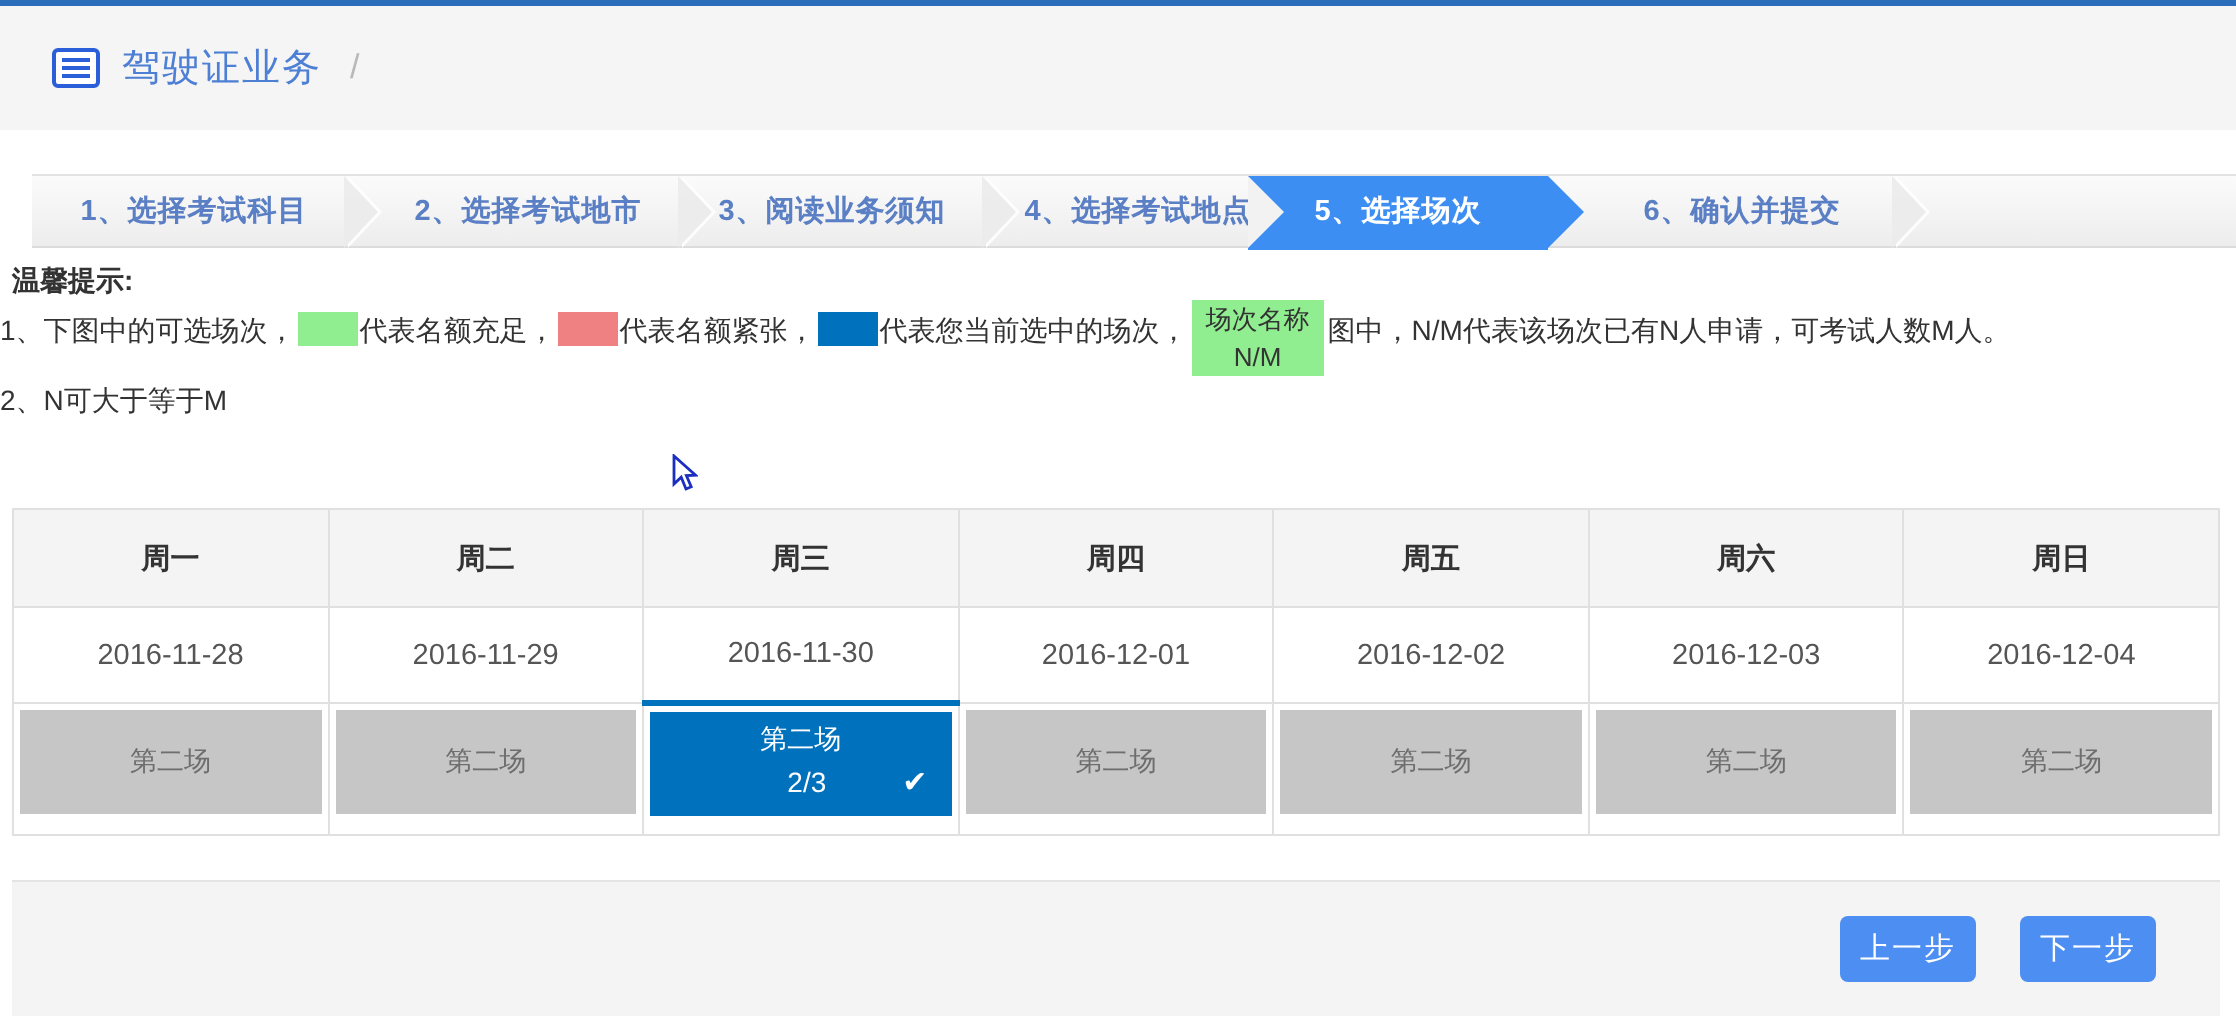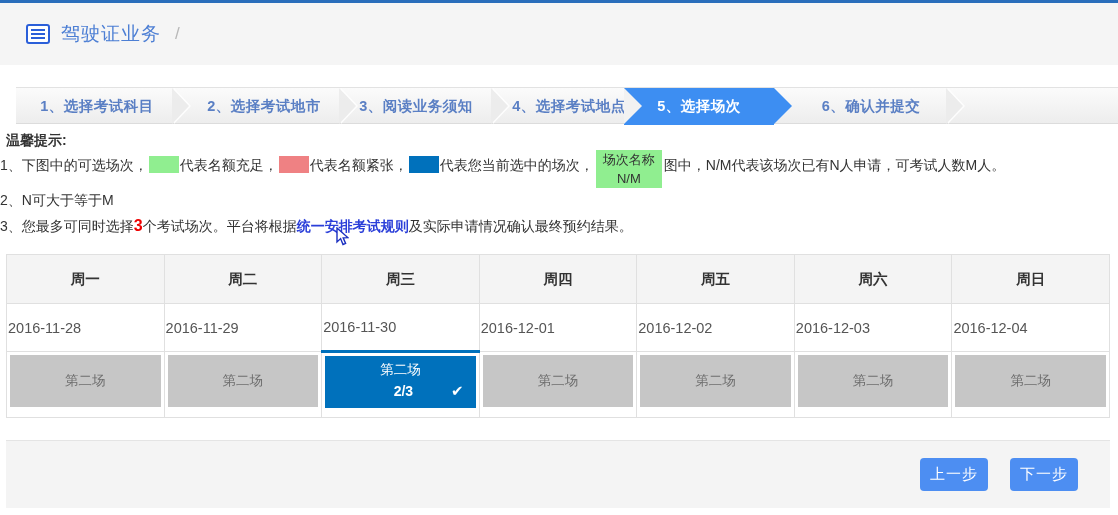--- a/index.html
+++ b/index.html
@@ -222,20 +222,21 @@
     border: 1px solid #e0e0e0;
     font-size: 14.5px;
     font-weight: bold;
     color: #333;
     text-align: center;
   }
   table.sched td.datecell {
     height: 44px;
     background: #ffffff;
     border: 1px solid #e0e0e0;
+    text-align: center;
     font-size: 14.5px;
     color: #555;
   }
   table.sched td.slotcell {
     height: 58px;
     border: 1px solid #e0e0e0;
     border-top: none;
     padding: 3px;
     vertical-align: top;
     background: #ffffff;
@@ -262,21 +263,20 @@
     text-align: center;
     font-size: 13.5px;
     line-height: 20px;
   }
   .slot.selected .s-ratio {
     display: block;
     text-align: center;
     font-size: 14px;
     line-height: 22px;
     padding-left: 6px;
-    font-weight: bold;
   }
   .slot.selected .s-check {
     position: absolute;
     right: 12px; bottom: 8px;
     font-size: 15px;
     color: #ffffff;
   }
   td.selcol { border-bottom: none; }
   .dateline-active {
     border-bottom: 3px solid #0071bc !important;
@@ -339,23 +339,20 @@
 
 <div class="tips">
   <div class="tips-title">温馨提示:</div>
 
   <div class="tip-line">
     <span>1、下图中的可选场次，</span><span class="sw sw-green"></span><span>代表名额充足，</span><span class="sw sw-red"></span><span>代表名额紧张，</span><span class="sw sw-blue"></span><span>代表您当前选中的场次，</span><span class="legend-box"><span class="l1">场次名称</span><span class="l2">N/M</span></span><span>图中，N/M代表该场次已有N人申请，可考试人数M人。</span>
   </div>
 
   <div class="tip-line">2、N可大于等于M</div>
 
-  <div class="tip-line">
-    <span>3、您最多可同时选择</span><span class="red-num">3</span><span>个考试场次。平台将根据</span><a href="#" class="rule-link">统一安排考试规则</a><span>及实际申请情况确认最终预约结果。</span>
-  </div>
 </div>
 
 <svg class="cursor-arrow" viewBox="0 0 13 19">
   <path d="M1 1 L1 15 L4.6 11.6 L7 17.5 L9.6 16.4 L7.2 10.8 L11.8 10.6 Z" fill="#ffffff" stroke="#1a2fc0" stroke-width="1.4"></path>
 </svg>
 
 <div class="table-wrap">
   <table class="sched">
     <thead>
       <tr>

